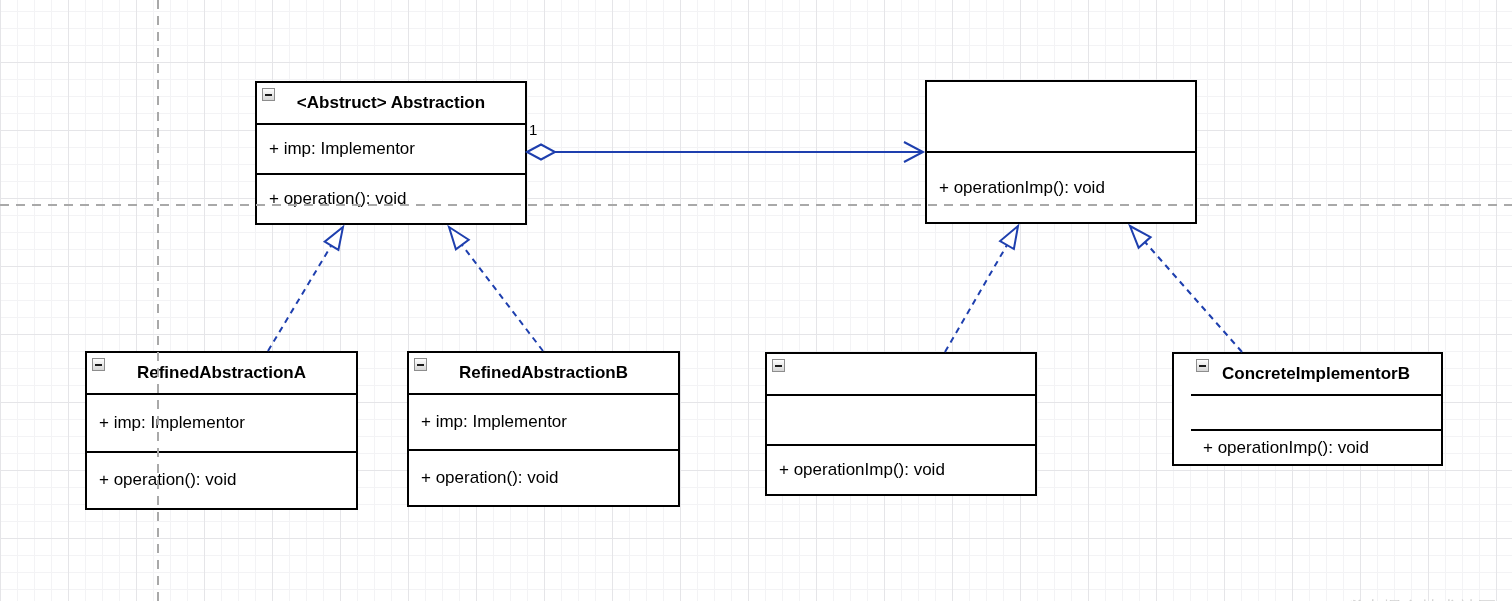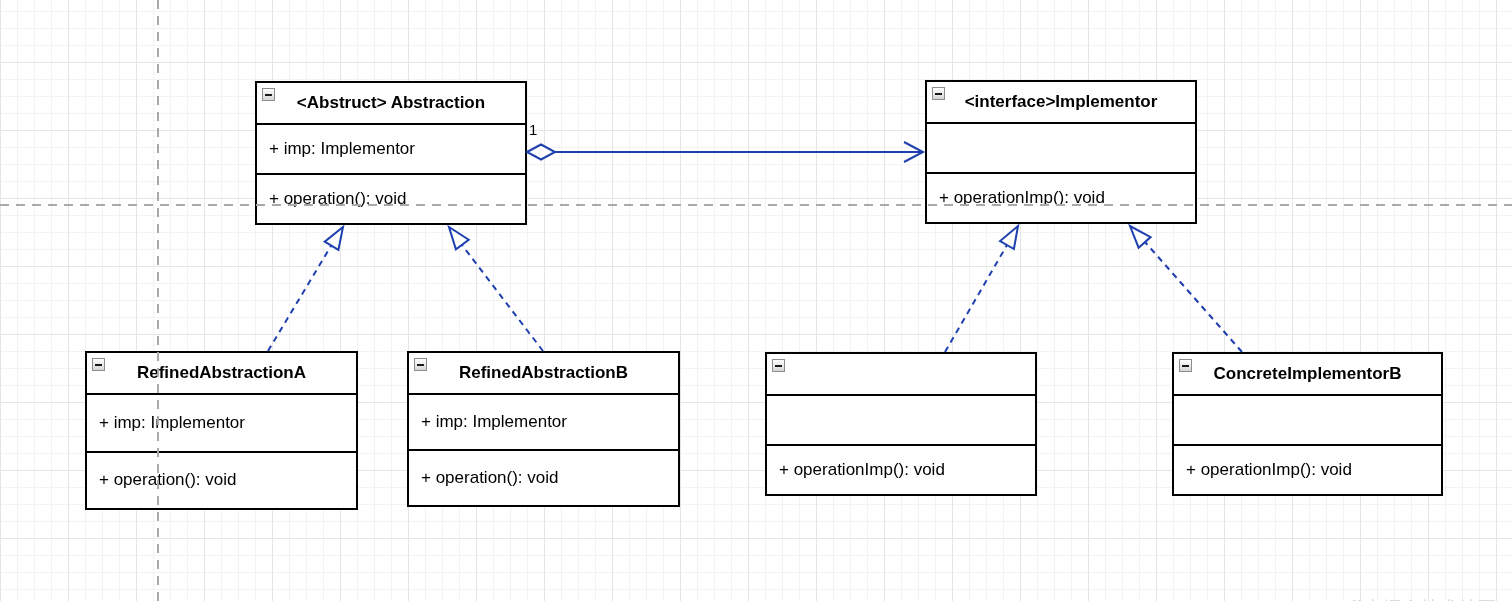--- a/index.html
+++ b/index.html
@@ -54,26 +54,20 @@
     <span class="collapse-icon">
         <span class="minus"></span>
       </span>
     <span>&lt;Abstruct&gt; Abstraction</span>
   </div>
   <div class="uml-row">+ imp: Implementor</div>
   <div class="uml-row">+ operation(): void</div>
 </div>
 
 <div class="uml-box" style="left:925px;top:80px;width:272px;height:144px;">
-  <div class="uml-title">
-    <span class="collapse-icon">
-        <span class="minus"></span>
-      </span>
-    <span>&lt;interface&gt;Implementor</span>
-  </div>
   <div class="uml-row"></div>
   <div class="uml-row">+ operationImp(): void</div>
 </div>
 
 <div class="uml-box" style="left:85px;top:351px;width:273px;height:159px;">
   <div class="uml-title">
     <span class="collapse-icon">
         <span class="minus"></span>
       </span>
     <span>RefinedAbstractionA</span>
@@ -96,21 +90,21 @@
 <div class="uml-box" style="left:765px;top:352px;width:272px;height:144px;">
   <div class="uml-title">
     <span class="collapse-icon">
         <span class="minus"></span>
       </span>
   </div>
   <div class="uml-row"></div>
   <div class="uml-row">+ operationImp(): void</div>
 </div>
 
-<div class="uml-box" style="left:1172px;top:352px;width:271px;height:144px;">
+<div class="uml-box" style="left:1172px;top:352px;width:271px;height:114px;padding-left:17px;">
   <div class="uml-title">
     <span class="collapse-icon">
         <span class="minus"></span>
       </span>
     <span>ConcreteImplementorB</span>
   </div>
   <div class="uml-row"></div>
   <div class="uml-row">+ operationImp(): void</div>
 </div>
 

